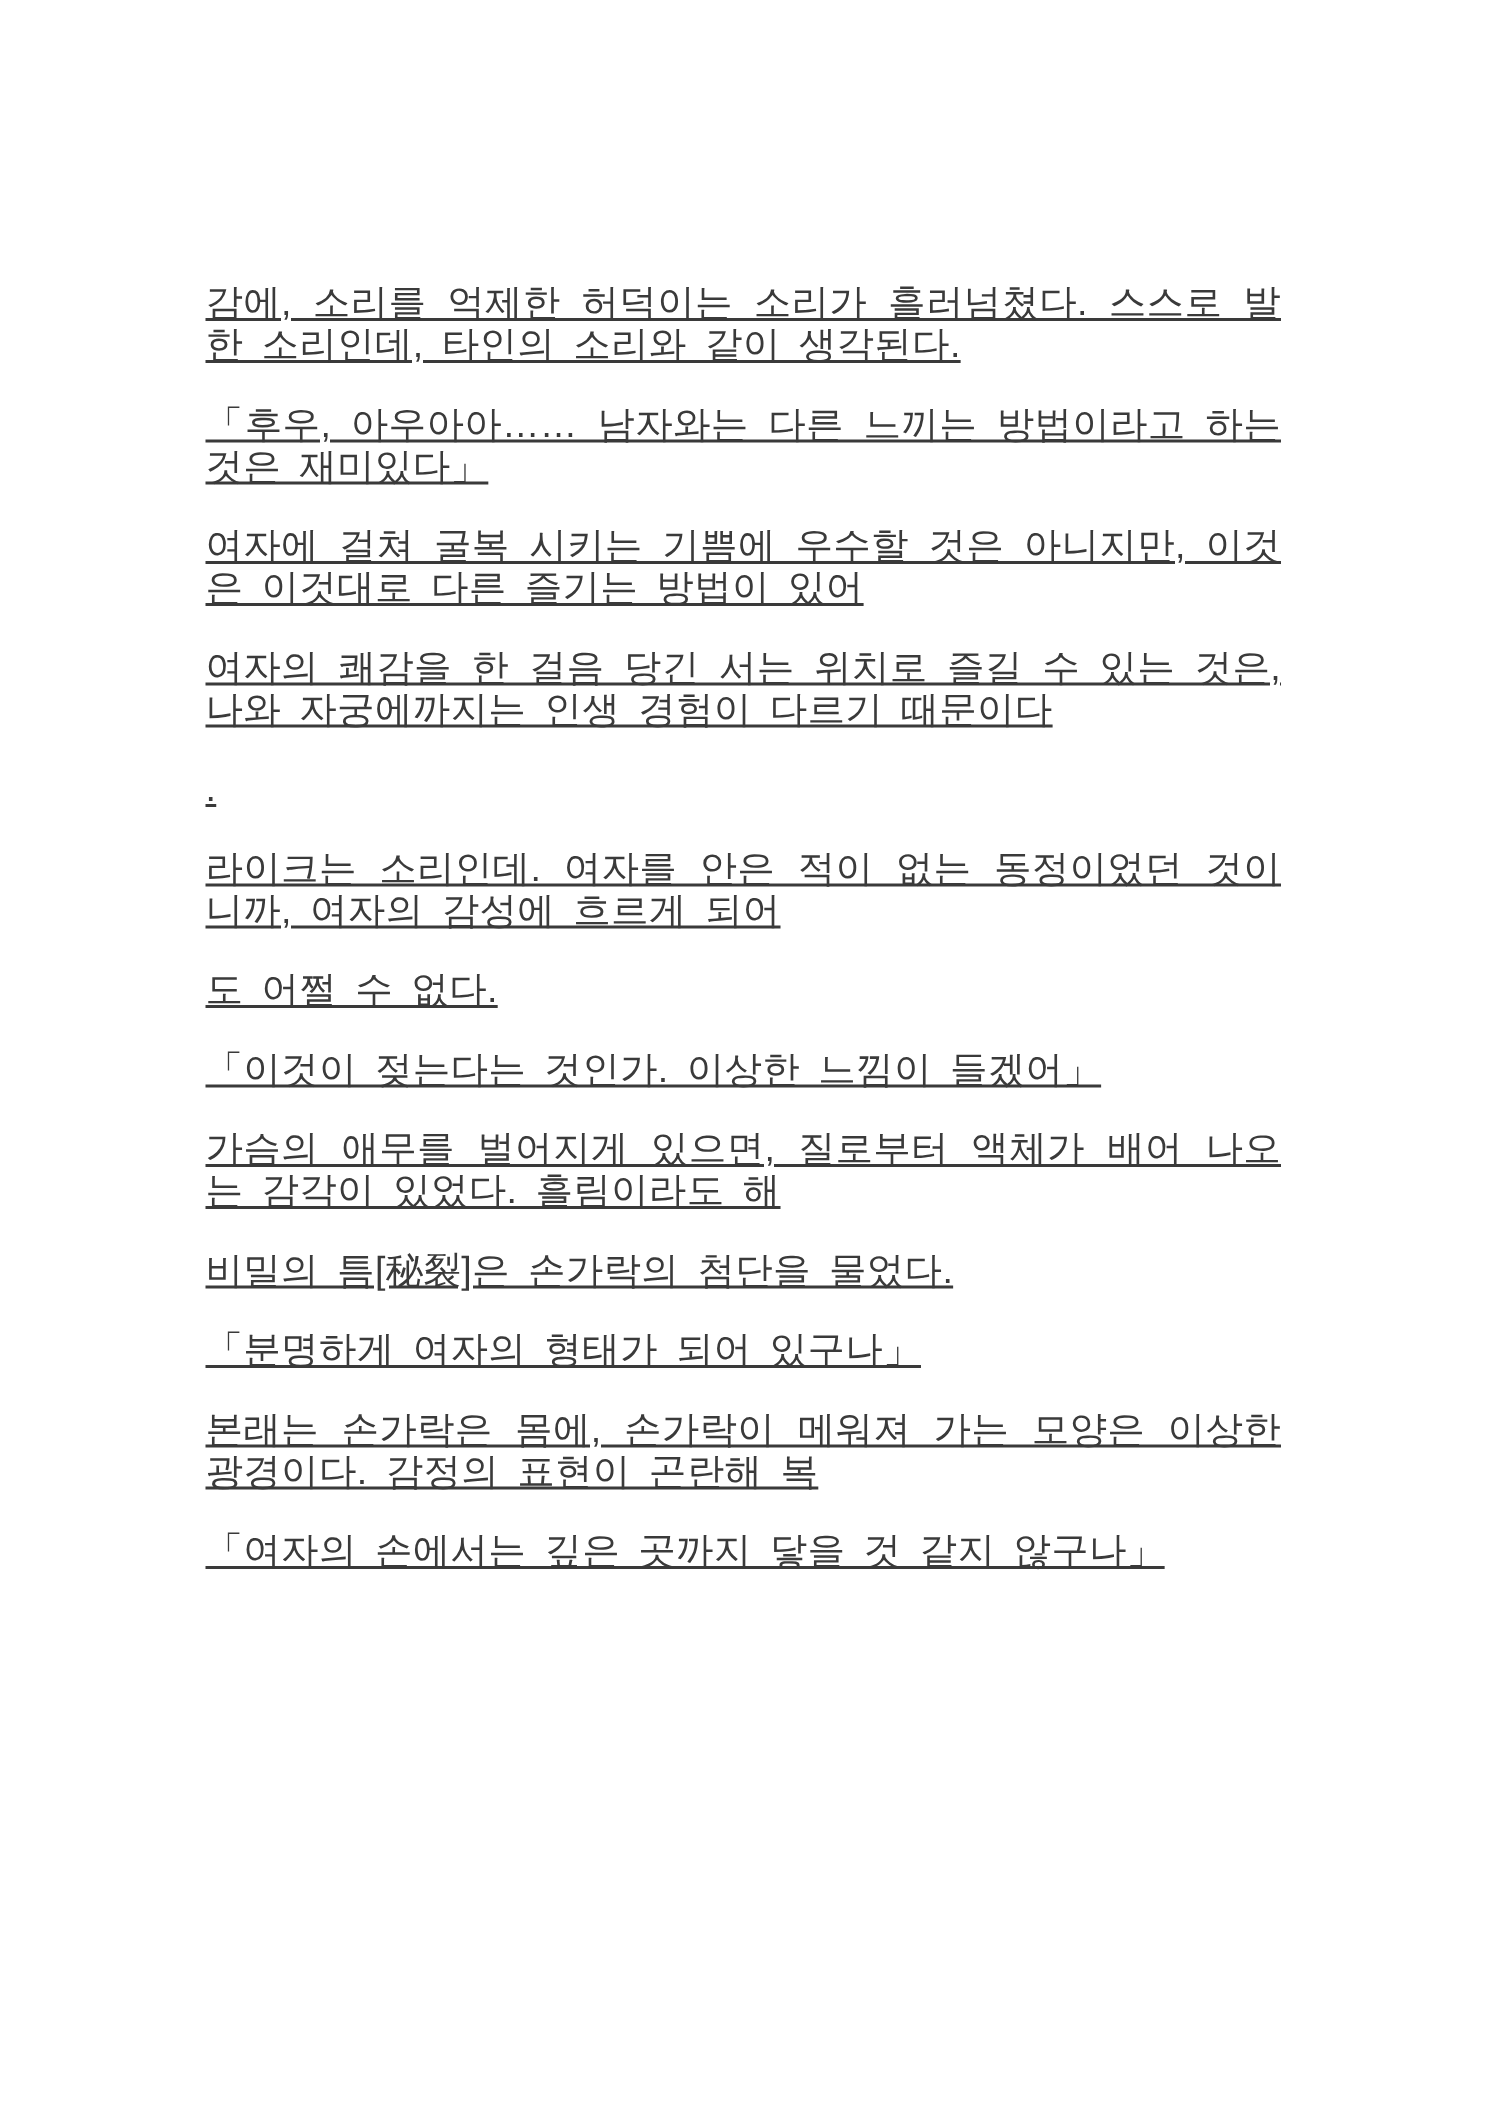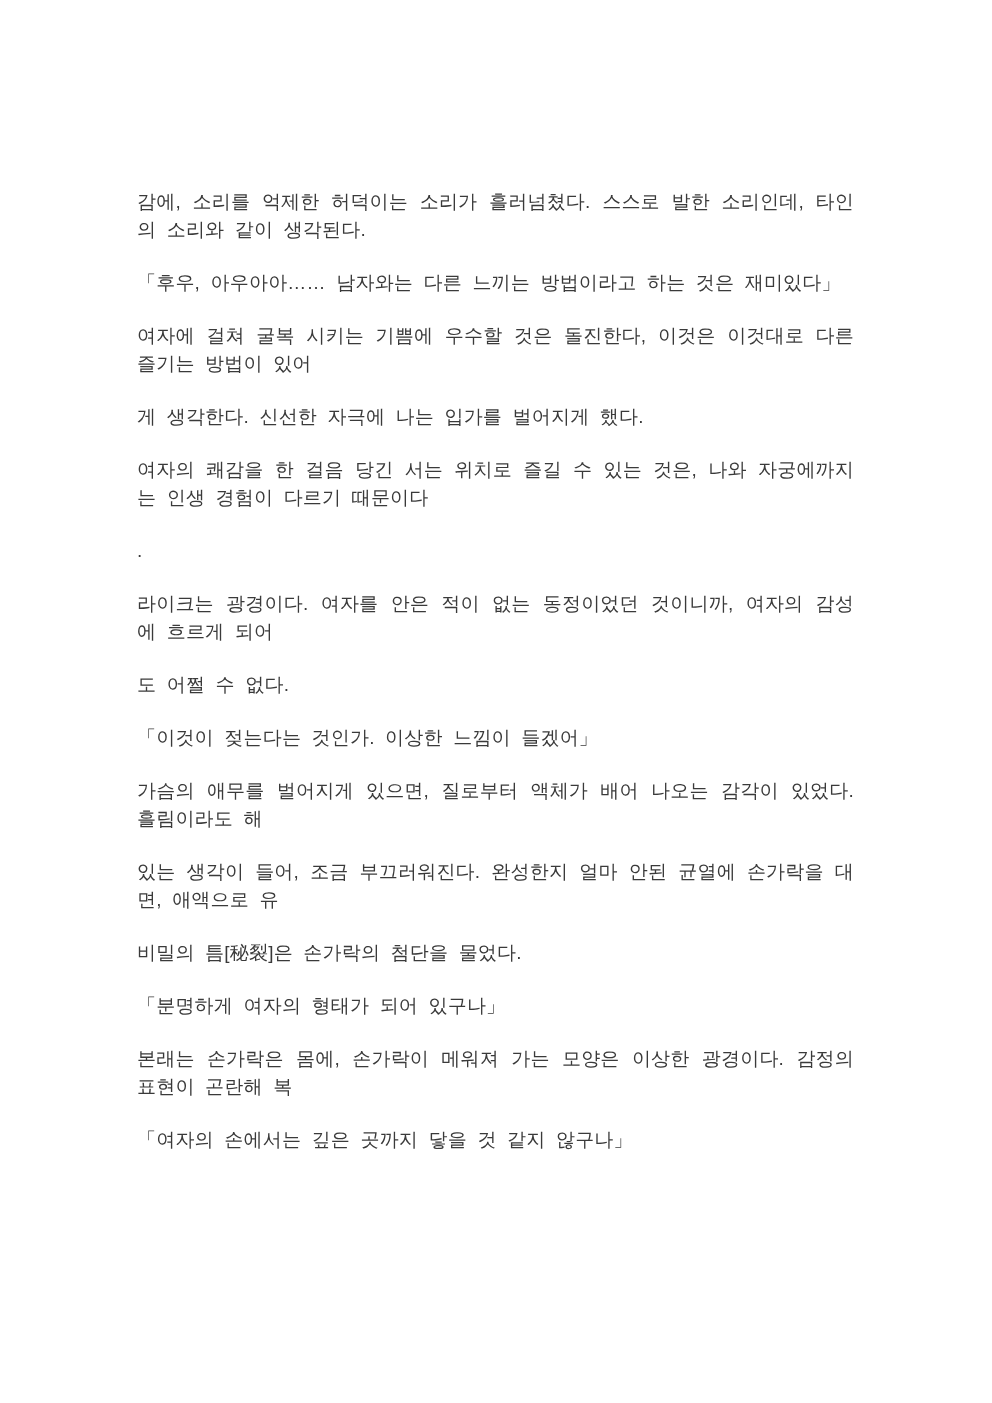--- a/index.html
+++ b/index.html
@@ -15,40 +15,39 @@
   }
   .page {
     box-sizing: border-box;
     width: 992px;
     height: 1403px;
     background: #ffffff;
     padding: 188px 136px 0 137px;
   }
   .para {
     margin: 0 2px 25px 0;
-    font-size: 19px;
+    font-size: 25px;
     line-height: 28px;
     color: #3a3a3a;
     text-align: justify;
     word-spacing: 5px;
     letter-spacing: 0.2px;
+    text-decoration: underline;
   }
 </style>
 </head>
 <body>
 
 <div class="page">
   <p class="para">감에, 소리를 억제한 허덕이는 소리가 흘러넘쳤다. 스스로 발한 소리인데, 타인의 소리와 같이 생각된다.</p>
   <p class="para">「후우, 아우아아…… 남자와는 다른 느끼는 방법이라고 하는 것은 재미있다」</p>
-  <p class="para">여자에 걸쳐 굴복 시키는 기쁨에 우수할 것은 돌진한다, 이것은 이것대로 다른 즐기는 방법이 있어</p>
-  <p class="para">게 생각한다. 신선한 자극에 나는 입가를 벌어지게 했다.</p>
+  <p class="para">여자에 걸쳐 굴복 시키는 기쁨에 우수할 것은 아니지만, 이것은 이것대로 다른 즐기는 방법이 있어</p>
   <p class="para">여자의 쾌감을 한 걸음 당긴 서는 위치로 즐길 수 있는 것은, 나와 자궁에까지는 인생 경험이 다르기 때문이다</p>
   <p class="para">.</p>
-  <p class="para">라이크는 광경이다. 여자를 안은 적이 없는 동정이었던 것이니까, 여자의 감성에 흐르게 되어</p>
+  <p class="para">라이크는 소리인데. 여자를 안은 적이 없는 동정이었던 것이니까, 여자의 감성에 흐르게 되어</p>
   <p class="para">도 어쩔 수 없다.</p>
   <p class="para">「이것이 젖는다는 것인가. 이상한 느낌이 들겠어」</p>
   <p class="para">가슴의 애무를 벌어지게 있으면, 질로부터 액체가 배어 나오는 감각이 있었다. 흘림이라도 해</p>
-  <p class="para">있는 생각이 들어, 조금 부끄러워진다. 완성한지 얼마 안된 균열에 손가락을 대면, 애액으로 유</p>
   <p class="para">비밀의 틈[秘裂]은 손가락의 첨단을 물었다.</p>
   <p class="para">「분명하게 여자의 형태가 되어 있구나」</p>
   <p class="para">본래는 손가락은 몸에, 손가락이 메워져 가는 모양은 이상한 광경이다. 감정의 표현이 곤란해 복</p>
   <p class="para">「여자의 손에서는 깊은 곳까지 닿을 것 같지 않구나」</p>
 </div>
 
 </body></html>

